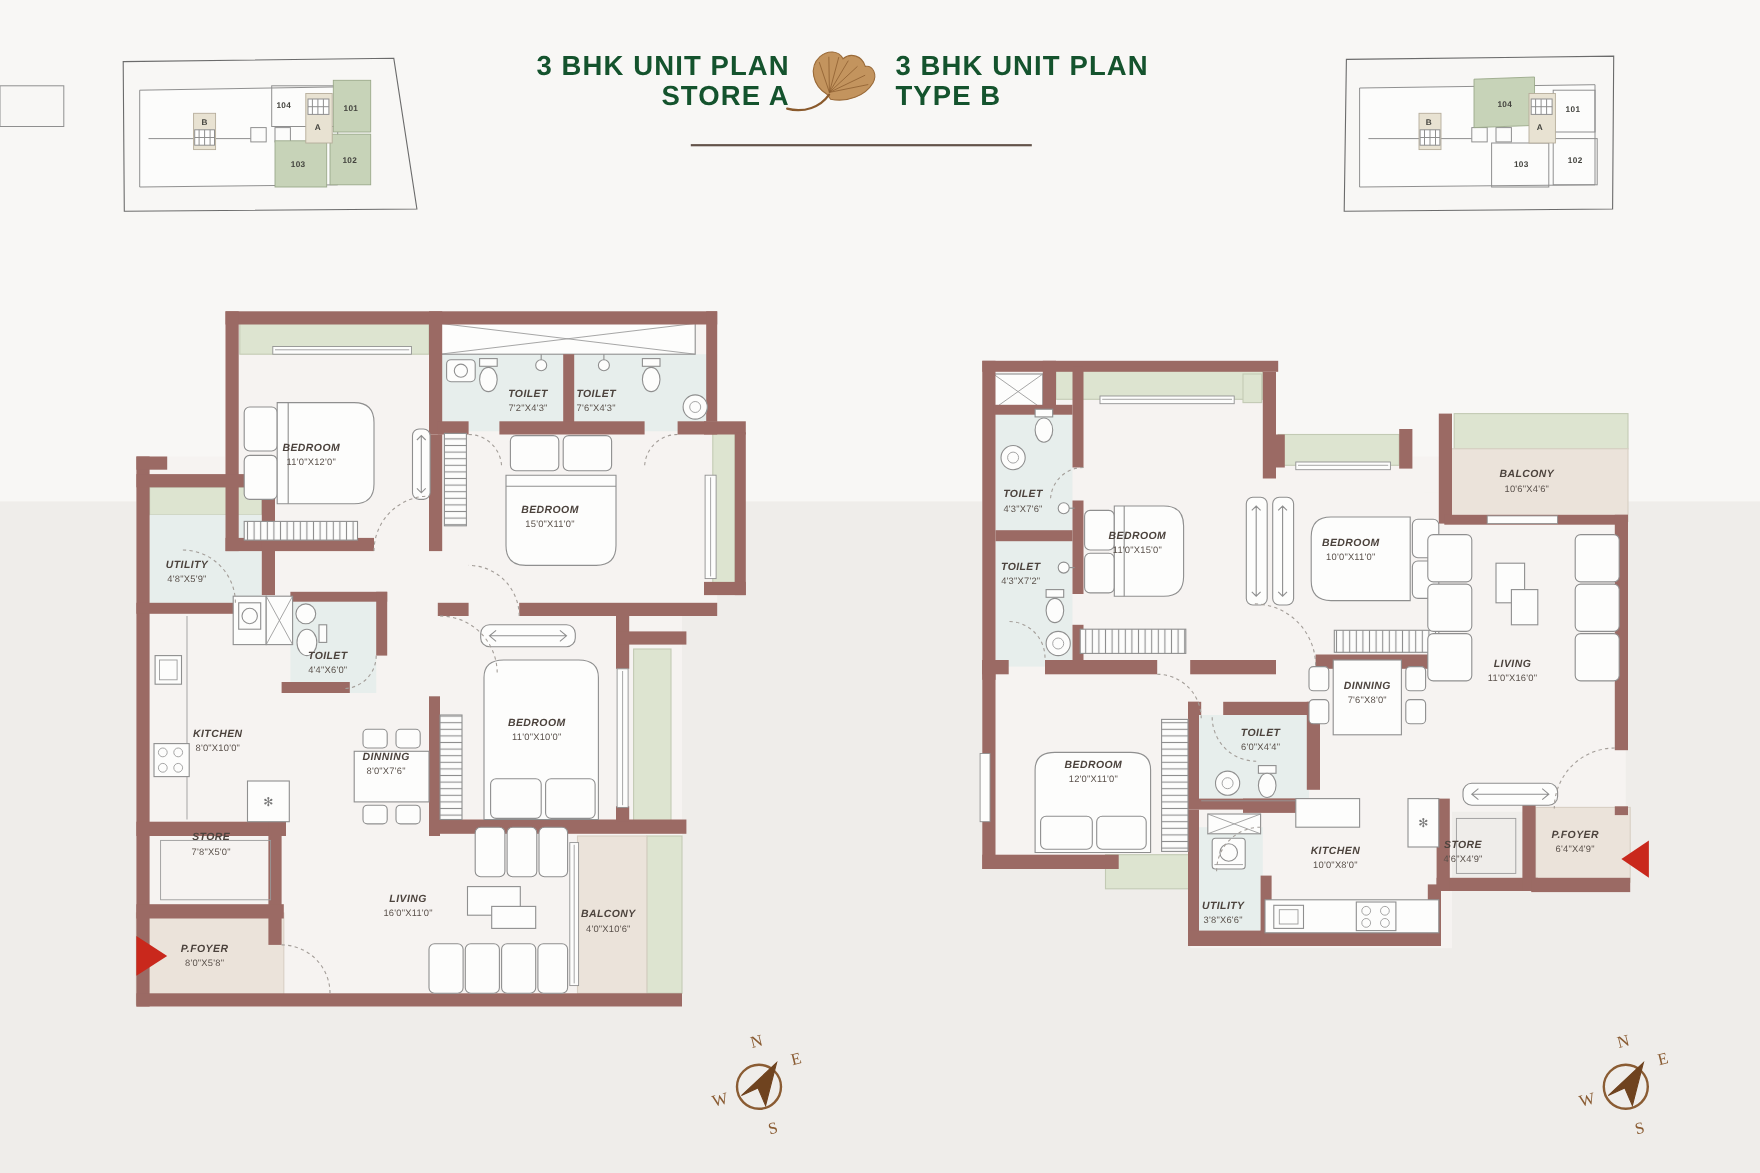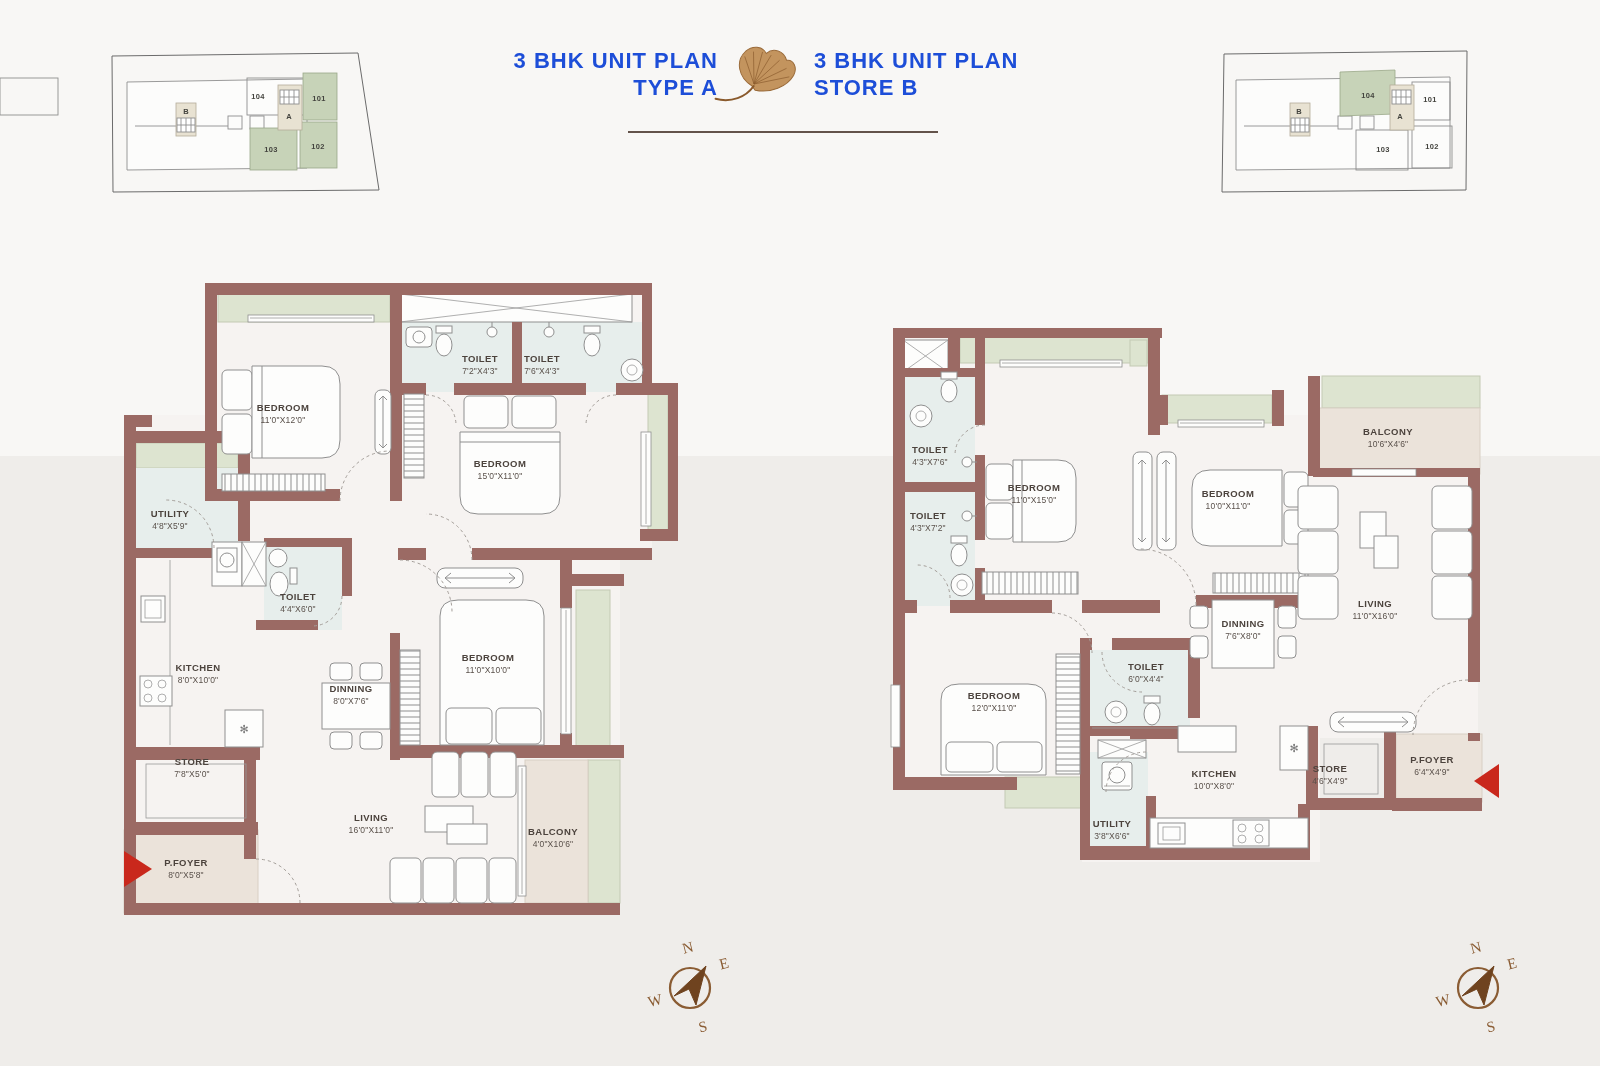--- a/index.html
+++ b/index.html
@@ -19,28 +19,28 @@
   .fl2{fill:none;stroke:#9a9a9a;stroke-width:.8;}
   .dash{fill:none;stroke:#a49e99;stroke-width:1;stroke-dasharray:3 3;}
   .win{fill:#fdfdfc;stroke:#8f8f8f;stroke-width:.8;}
   .site{fill:none;stroke:#6b6b6b;stroke-width:1;}
   .kw{fill:#fcfcfb;stroke:#8f8f8f;stroke-width:.9;}
   .kwn{fill:none;stroke:#8f8f8f;stroke-width:.9;}
   .kgrn{fill:#c7d3b8;stroke:#9aa889;stroke-width:.8;}
   .kbge{fill:#e8e2d2;stroke:#b5ac99;stroke-width:.8;}
   .cmp{stroke:#8a5c33;}
   
-  .title{position:absolute;color:#1d4ed8;font-weight:bold;font-size:22px;
+  .title{position:absolute;color:#14532d;font-weight:bold;font-size:25px;
          letter-spacing:1px;line-height:27px;}
   .title-a{top:47px;right:882px;text-align:right;}
   .title-b{top:47px;left:814px;text-align:left;}
   .divider{position:absolute;left:628px;top:131px;width:310px;height:2px;background:#63534a;}
   .rl{position:absolute;transform:translate(-50%,-50%);text-align:center;
       color:#4c433d;white-space:nowrap;line-height:13px;}
-  .rl .rn{font-size:9.5px;font-weight:bold;letter-spacing:.4px;}
+  .rl .rn{font-size:9.5px;font-weight:bold;letter-spacing:.4px;font-style:italic;}
   .rl .rd{font-size:8.5px;color:#5a514b;letter-spacing:.2px;}
   .kpl{position:absolute;transform:translate(-50%,-50%);font-size:7.5px;color:#44443f;letter-spacing:.3px;font-weight:bold;}
   .cl{position:absolute;font-family:"Liberation Serif",serif;font-size:15px;color:#8a5c33;
       transform:translate(-50%,-50%) rotate(-14deg);}
 </style>
 </head>
 <body>
 
 <div id="stage">
 
@@ -475,25 +475,25 @@
   <g transform="translate(690,988)">
     <use href="#cmpG"></use>
   </g>
   <g transform="translate(1478,988)">
     <use href="#cmpG"></use>
   </g>
 </svg>
 
 <div class="title title-a">
   <div>3 BHK UNIT PLAN</div>
-  <div>TYPE A</div>
+  <div>STORE A</div>
 </div>
 <div class="title title-b">
   <div>3 BHK UNIT PLAN</div>
-  <div>STORE B</div>
+  <div>TYPE B</div>
 </div>
 <div class="divider"></div>
 
 <span class="kpl" style="left:258px;top:96px">104</span>
 <span class="kpl" style="left:319px;top:98px">101</span>
 <span class="kpl" style="left:318px;top:146px">102</span>
 <span class="kpl" style="left:271px;top:149px">103</span>
 <span class="kpl" style="left:289px;top:116px">A</span>
 <span class="kpl" style="left:186px;top:111px">B</span>
 <span class="kpl" style="left:1368px;top:95px">104</span>

